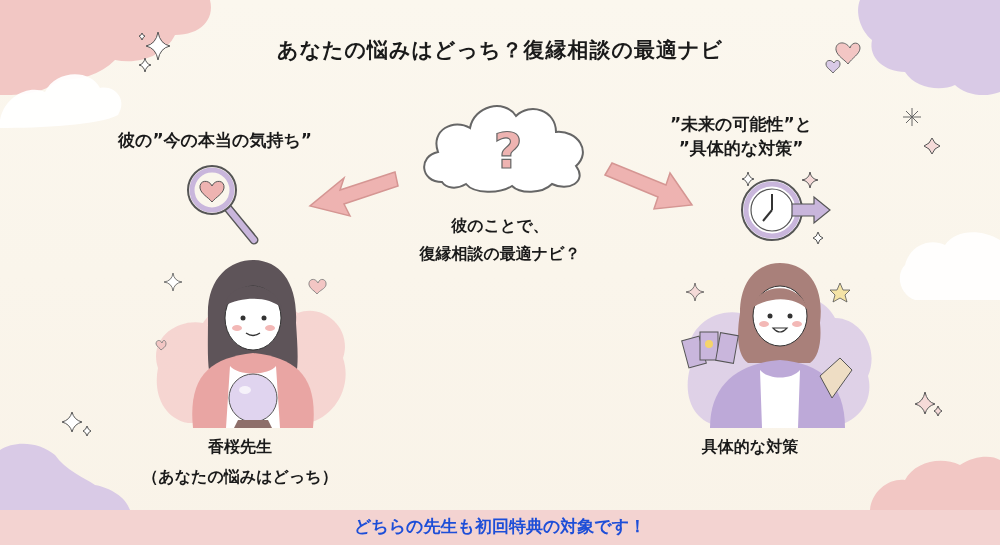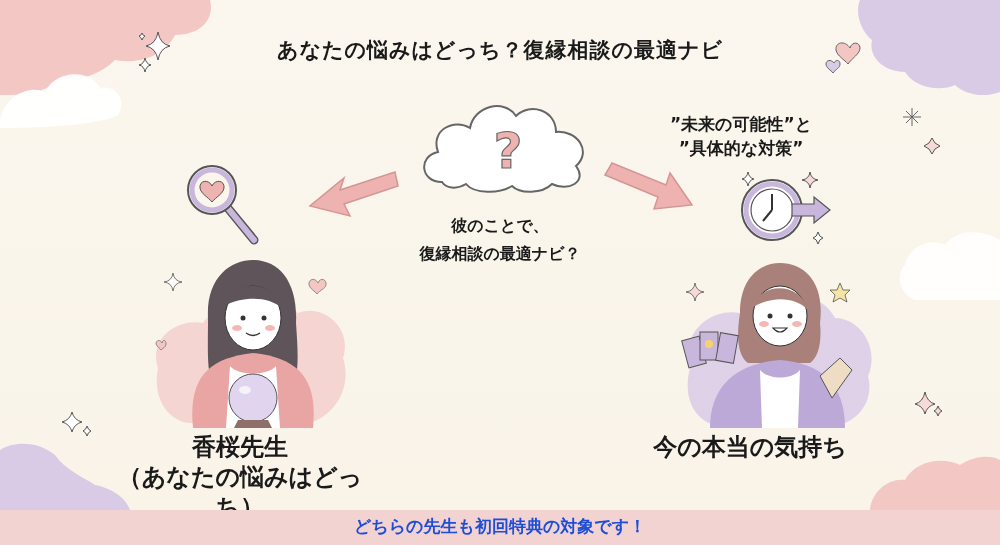--- a/index.html
+++ b/index.html
@@ -2,21 +2,21 @@
 <html><head>
 <meta charset="utf-8">
 <style>
   html,body{margin:0;padding:0;}
   body{width:1000px;height:545px;overflow:hidden;background:#faf6ec;font-family:"DejaVu Sans","Liberation Sans",sans-serif;color:#1a1a1a;position:relative;}
   .stage{position:absolute;left:0;top:0;width:1000px;height:545px;overflow:hidden;background:linear-gradient(180deg,#fbf7ee 0%,#f9f3e8 100%);}
   .abs{position:absolute;}
   .title{left:0;top:36px;width:1000px;text-align:center;font-size:21px;font-weight:bold;letter-spacing:1px;}
   .label{font-weight:bold;font-size:17px;text-align:center;line-height:24px;}
   .q-text{left:380px;top:212px;width:240px;font-size:16px;font-weight:bold;text-align:center;line-height:28px;}
-  .name{font-weight:bold;font-size:24px;text-align:center;line-height:30px;}
+  .name{font-weight:bold;font-size:16px;text-align:center;line-height:30px;}
   .footer{left:0;top:510px;width:1000px;height:35px;background:#f3d3d1;}
   .footer-text{position:absolute;left:0;top:0;width:1000px;text-align:center;line-height:32px;font-size:17px;font-weight:bold;color:#1d4ed8;}
 </style>
 </head>
 <body>
 
 <div class="stage">
 
   <svg class="abs" style="left:0;top:0" width="1000" height="545">
 
@@ -50,20 +50,21 @@
       <line x1="906" y1="111" x2="918" y2="123"></line>
         <line x1="918" y1="111" x2="906" y2="123"></line>
     </g>
 
     <path d="M850,48 C845,40 835,42 836,50 C837,56 845,60 848,64 C852,58 860,54 860,48 C860,42 852,41 850,48 Z" fill="#f3c6c4" stroke="#666" stroke-width="1"></path>
     <path d="M834,63 C831,59 826,60 826,64 C826,68 831,70 833,73 C836,69 840,68 840,64 C840,60 836,59 834,63 Z" fill="#d9cae6" stroke="#666" stroke-width="1"></path>
   </svg>
 
   <div class="abs title">あなたの悩みはどっち？復縁相談の最適ナビ</div>
 
+  <div class="abs label" style="left:85px;top:128px;width:260px;">彼の”今の本当の気持ち”</div>
 
   <svg class="abs" style="left:180px;top:160px" width="90" height="90">
     <line x1="47" y1="47" x2="74" y2="80" stroke="#555" stroke-width="9" stroke-linecap="round"></line>
     <line x1="47" y1="47" x2="74" y2="80" stroke="#c9b6dc" stroke-width="6" stroke-linecap="round"></line>
     <circle cx="32" cy="30" r="24" fill="#faf6ec" stroke="#555" stroke-width="2"></circle>
     <circle cx="32" cy="30" r="20" fill="none" stroke="#c9b6dc" stroke-width="5"></circle>
     <path d="M32,26 C29,19 19,20 20,28 C21,34 28,37 32,42 C36,37 43,34 44,28 C45,20 35,19 32,26 Z" fill="#eeb3b1" stroke="#555" stroke-width="1"></path>
   </svg>
 
   <svg class="abs" style="left:300px;top:160px" width="100" height="65">
@@ -143,20 +144,20 @@
     <path d="M170,25 L173,32 L180,32 L175,37 L177,44 L170,40 L163,44 L165,37 L160,32 L167,32 Z" fill="#f5e4a6" stroke="#555" stroke-width="0.8"></path>
     <path d="M25,25 Q26,33 34,34 Q26,35 25,43 Q24,35 16,34 Q24,33 25,25 Z" fill="#f5dad8" stroke="#555" stroke-width="0.8"></path>
   </svg>
 
   <div class="abs name" style="left:100px;top:432px;width:280px;">
     <div>香桜先生</div>
     <div>（あなたの悩みはどっち）</div>
   </div>
 
   <div class="abs name" style="left:590px;top:432px;width:320px;">
-    <div>今の本当の気持ち</div>
+    <div>具体的な対策</div>
   </div>
 
   <div class="abs footer">
     <div class="footer-text">どちらの先生も初回特典の対象です！</div>
   </div>
 
 </div>
 
 </body></html>

